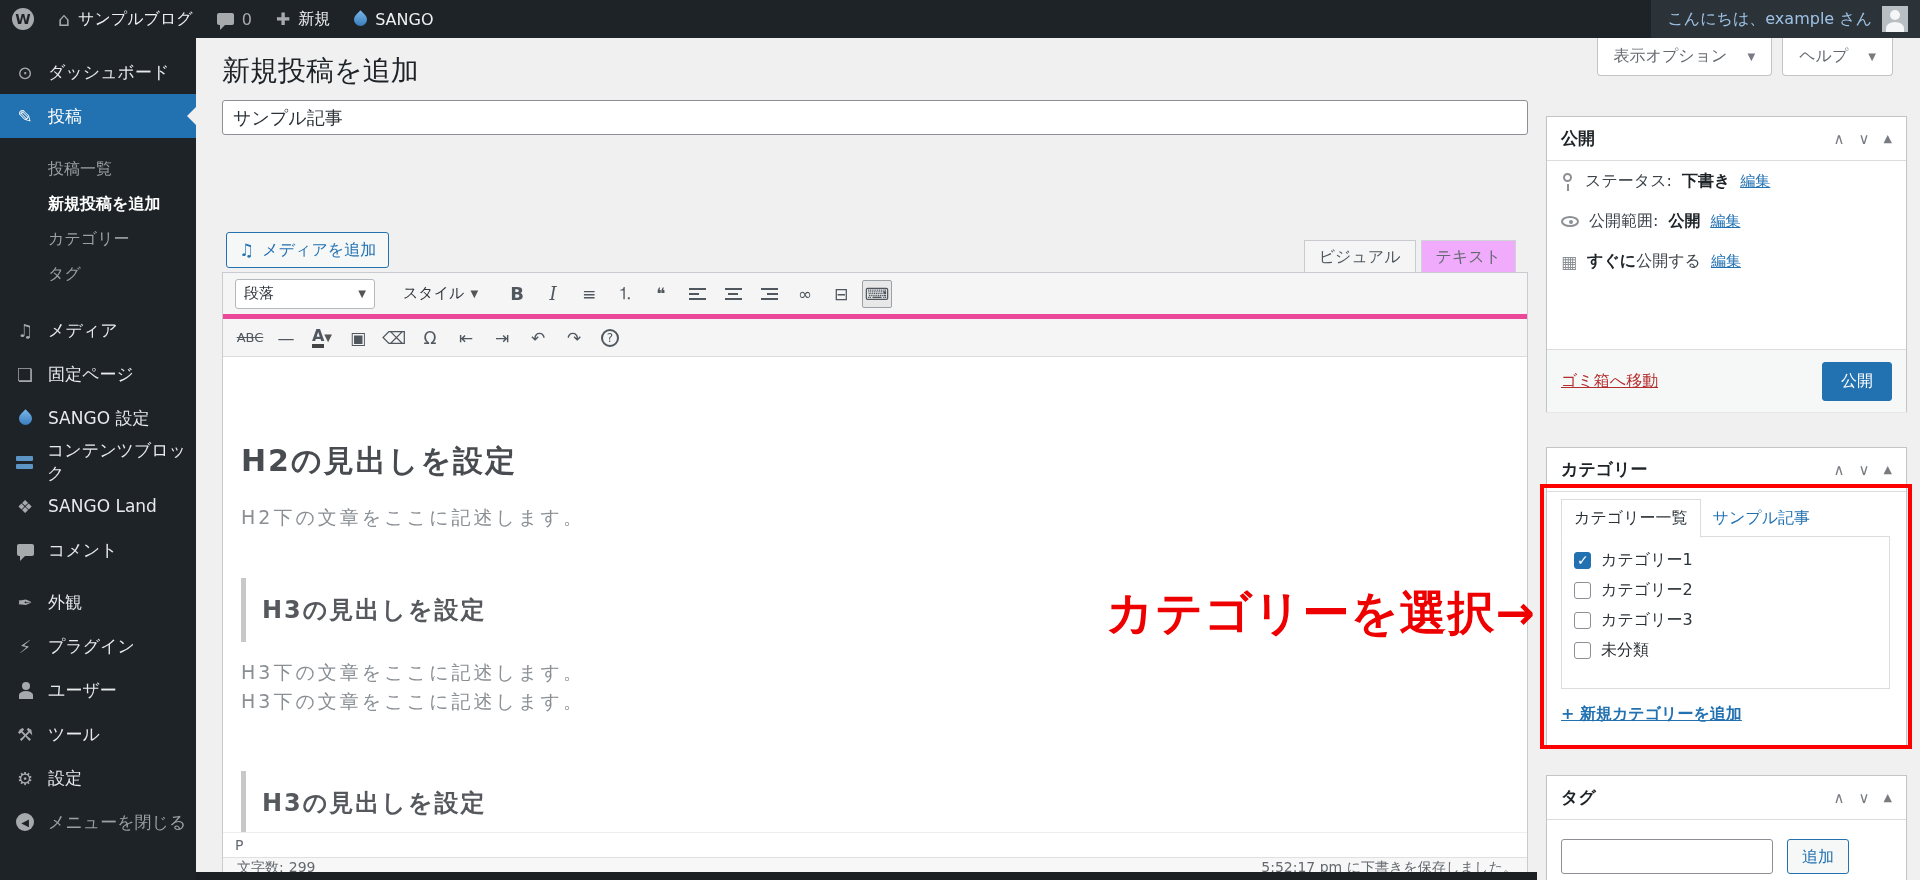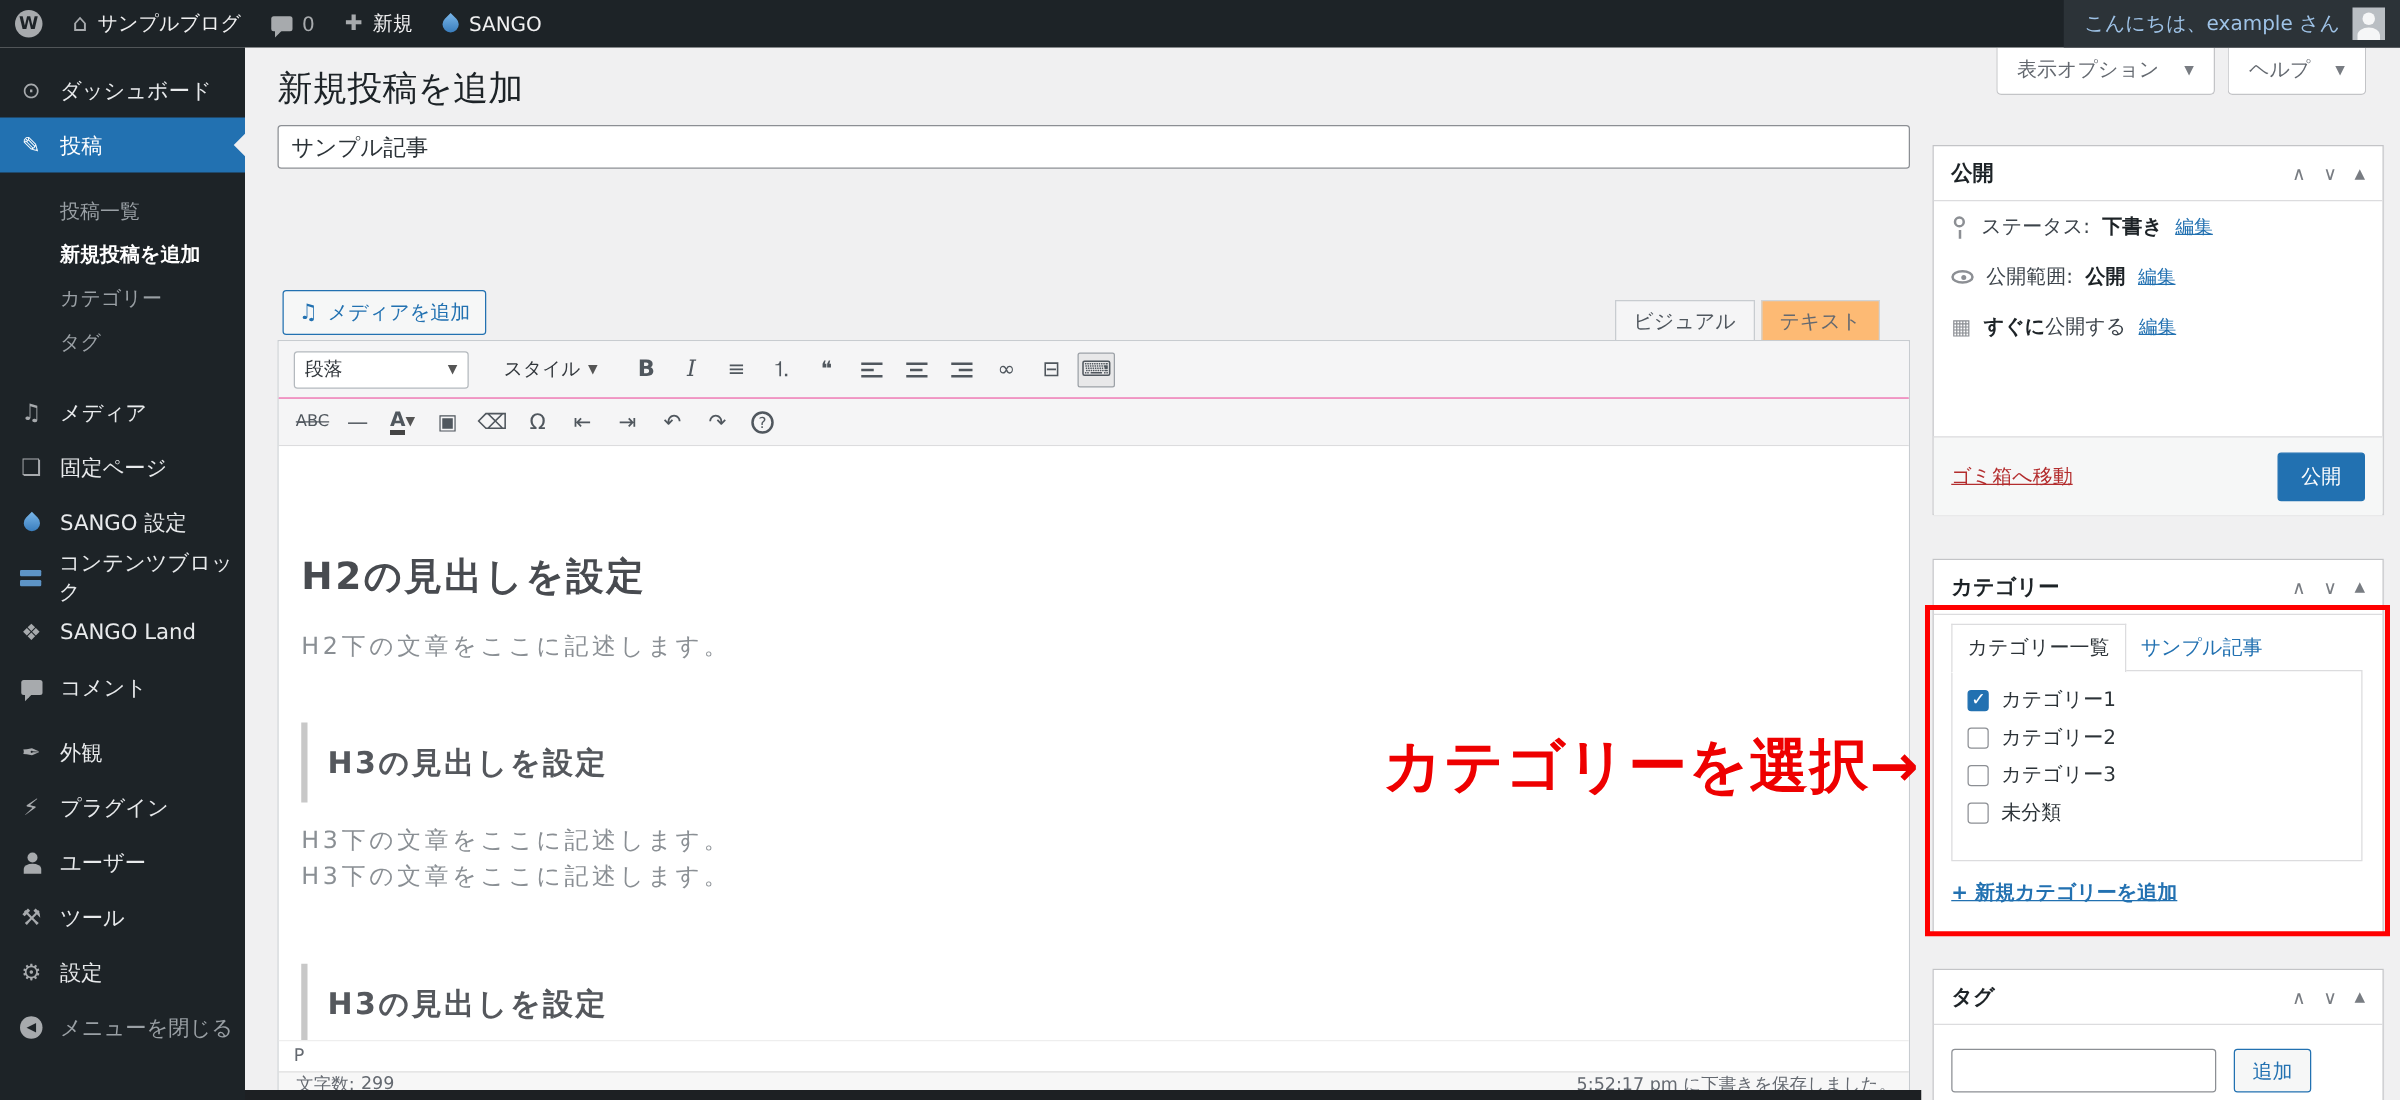--- a/index.html
+++ b/index.html
@@ -46,28 +46,28 @@
   .meta-btn { background:#fff; border:1px solid #c3c4c7; border-top:none; border-radius:0 0 4px 4px; color:#646970; font-size:16px; padding:8px 16px; display:flex; align-items:center; gap:20px; cursor:pointer; }
   .meta-btn .dn { font-size:10px; color:#787c82; }
 
   
   .page-title { position:absolute; left:222px; top:52px; font-size:28px; font-weight:400; color:#1d2327; }
   .title-input { position:absolute; left:222px; top:100px; width:1306px; height:35px; border:1px solid #8c8f94; border-radius:3px; background:#fff; font-size:18px; padding:0 10px; color:#2c3338; font-family:inherit; }
 
   .media-btn { position:absolute; left:226px; top:232px; height:36px; background:#f6f7f7; border:1px solid #2271b1; border-radius:3px; color:#2271b1; font-size:16px; display:flex; align-items:center; gap:8px; padding:0 12px; cursor:pointer; }
   .media-note { font-size:17px; }
 
-  .editor-tabs { position:absolute; top:240px; right:416px; display:flex; gap:5px; align-items:flex-end; }
+  .editor-tabs { position:absolute; top:240px; right:404px; display:flex; gap:5px; align-items:flex-end; }
   .etab { height:33px; padding:0 14px; display:flex; align-items:center; font-size:16px; cursor:pointer; }
   .etab.active { background:#f5f5f6; border:1px solid #c8ccd0; border-bottom:none; color:#50575e; }
-  .etab.inactive { background:#fdba74; border:1px solid #d0d3d6; border-bottom:none; color:#646970; }
+  .etab.inactive { background:#f0abfc; border:1px solid #d0d3d6; border-bottom:none; color:#646970; }
 
   .editor-box { position:absolute; left:222px; top:272px; width:1306px; height:601px; border:1px solid #c8ccd0; background:#fff; }
   .tbar { display:flex; align-items:center; gap:6px; background:#f5f5f6; padding:0 12px; }
-  .tbar1 { height:46px; border-bottom:1px solid #ec4899;align-items:center; }
+  .tbar1 { height:46px; border-bottom:5px solid #ec4899;align-items:center; }
   .tbar2 { height:38px; border-bottom:1px solid #dcdcde; }
   .mce-select { height:30px; background:#fff; border:1px solid #b4b9be; border-radius:3px; display:flex; align-items:center; justify-content:space-between; padding:0 8px; font-size:15px; color:#32373c; cursor:pointer; }
   .sel-para { width:140px; margin-right:14px; }
   .styles-dd { display:flex; align-items:center; gap:6px; padding:0 8px; height:30px; font-size:15px; color:#32373c; cursor:pointer; margin-right:10px; }
   .dn { font-size:10px; color:#555; }
   .tbtn { min-width:30px; height:28px; display:flex; align-items:center; justify-content:center; color:#50575e; font-size:17px; cursor:pointer; border-radius:2px; }
   .tbtn.bold { font-weight:bold; font-size:18px; }
   .tbtn.italic { font-style:italic; font-family:"DejaVu Serif","Liberation Serif",serif; font-size:18px; }
   .tbtn.pressed { border:1px solid #9ca1a7; background:#e8e8e9; }
   .bars { width:17px; }

